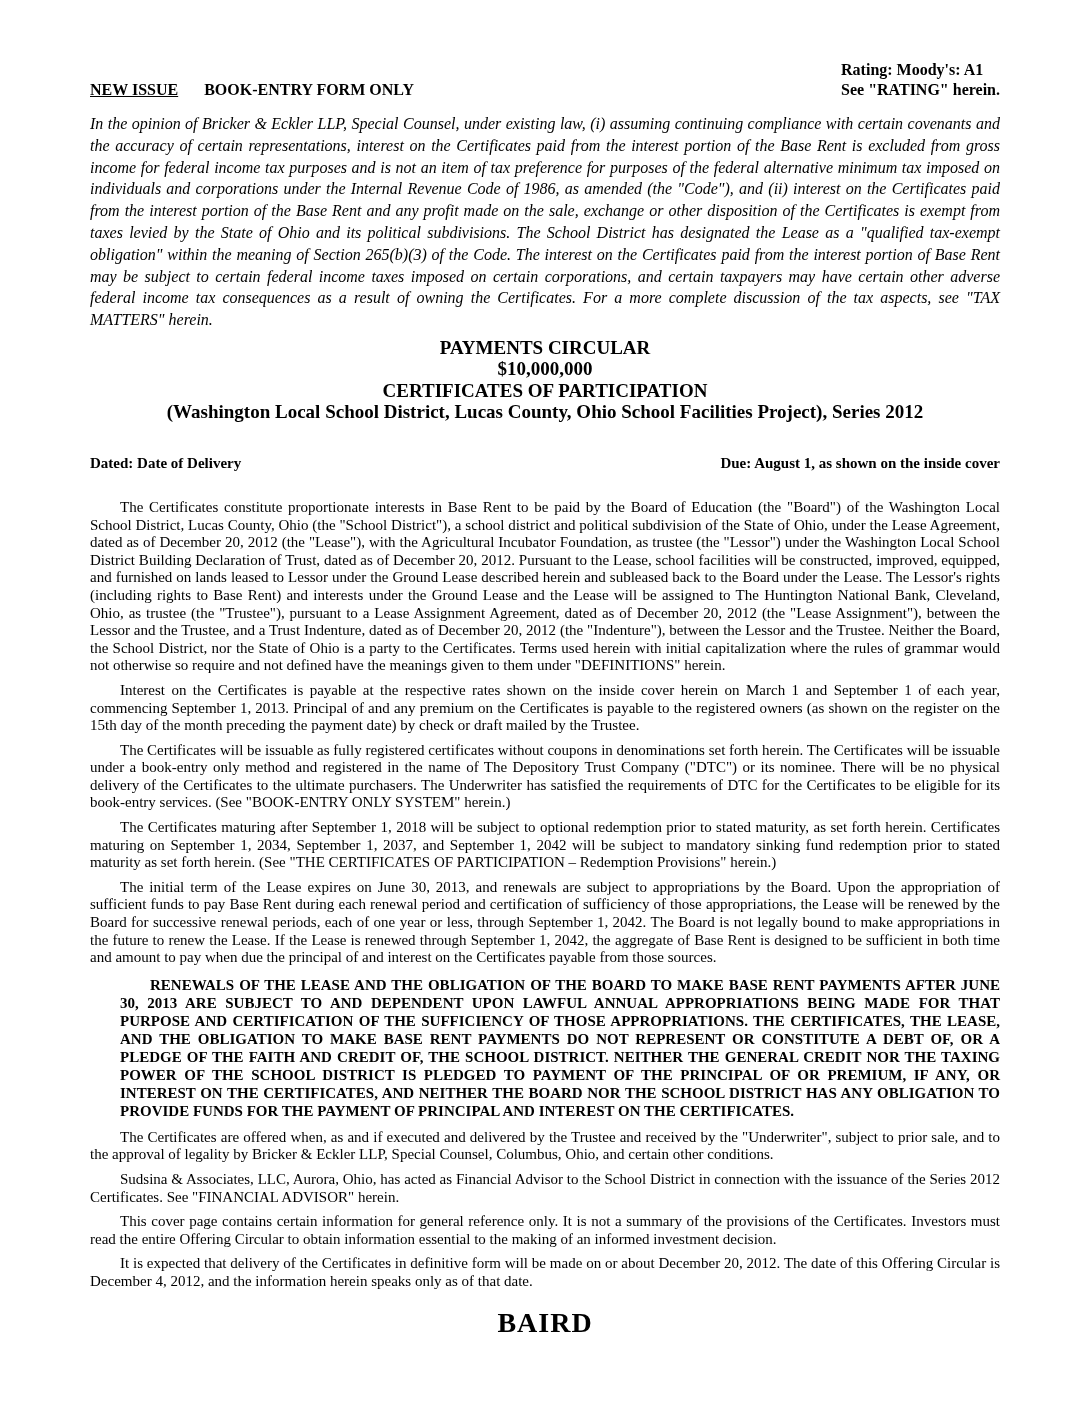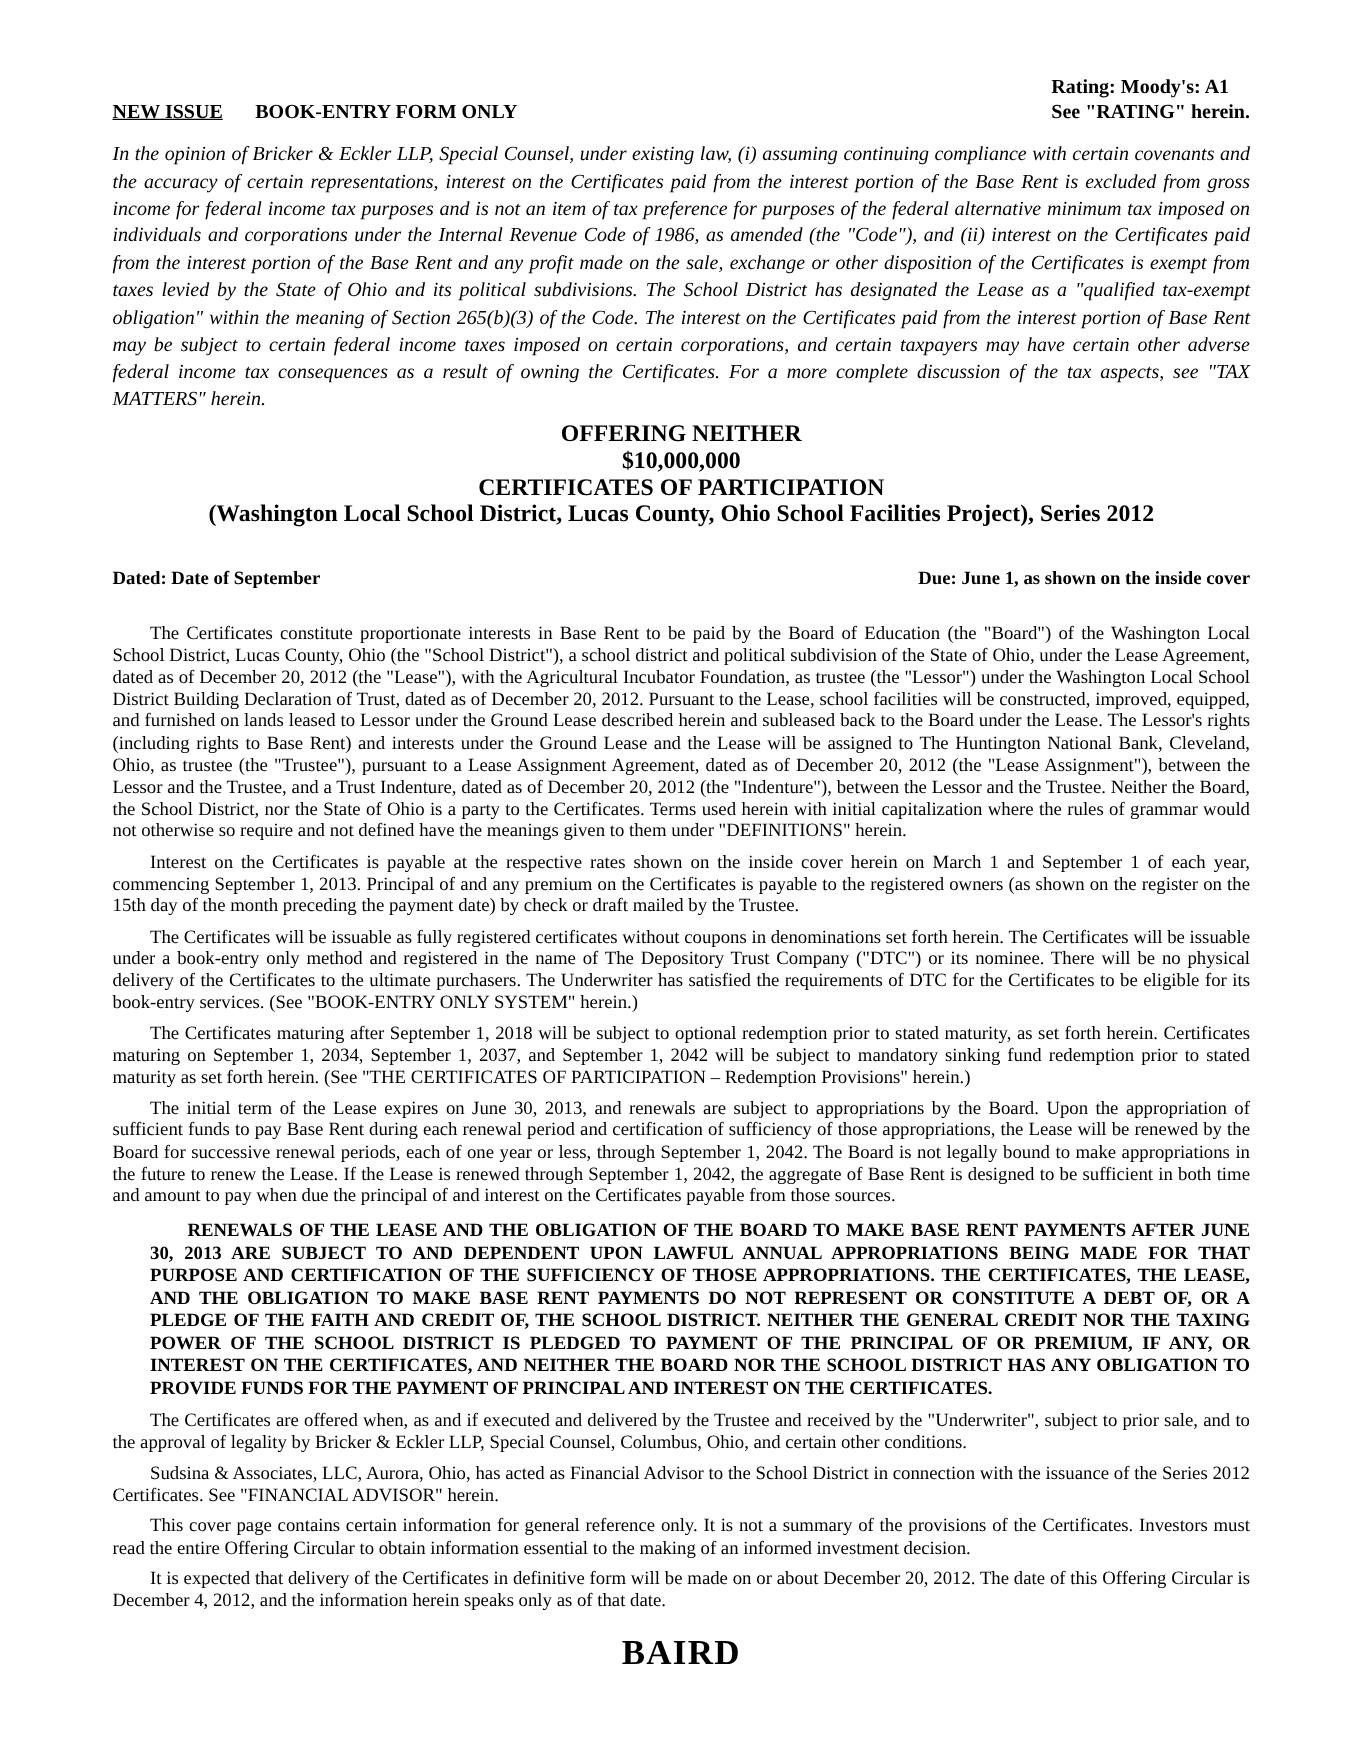--- a/index.html
+++ b/index.html
@@ -98,29 +98,29 @@
     </div>
     <div class="hdr-right">
       <div>Rating:  Moody's:  A1</div>
       <div>See "RATING" herein.</div>
     </div>
   </div>
 
   <p class="opinion">In the opinion of Bricker &amp; Eckler LLP, Special Counsel, under existing law, (i) assuming continuing compliance with certain covenants and the accuracy of certain representations, interest on the Certificates paid from the interest portion of the Base Rent is excluded from gross income for federal income tax purposes and is not an item of tax preference for purposes of the federal alternative minimum tax imposed on individuals and corporations under the Internal Revenue Code of 1986, as amended (the "Code"), and (ii) interest on the Certificates paid from the interest portion of the Base Rent and any profit made on the sale, exchange or other disposition of the Certificates is exempt from taxes levied by the State of Ohio and its political subdivisions.  The School District has designated the Lease as a "qualified tax-exempt obligation" within the meaning of Section 265(b)(3) of the Code.  The interest on the Certificates paid from the interest portion of Base Rent may be subject to certain federal income taxes imposed on certain corporations, and certain taxpayers may have certain other adverse federal income tax consequences as a result of owning the Certificates.  For a more complete discussion of the tax aspects, see "TAX MATTERS" herein.</p>
 
   <div class="title-block">
-    <div class="t-lg">OFFERING NEITHER</div>
+    <div class="t-lg">PAYMENTS CIRCULAR</div>
     <div class="t-lg">$10,000,000</div>
     <div class="t-lg">CERTIFICATES OF PARTICIPATION</div>
     <div class="t-lg">(Washington Local School District, Lucas County, Ohio School Facilities Project), Series 2012</div>
   </div>
 
   <div class="dated-row">
-    <div>Dated:  Date of September</div>
-    <div>Due:  June 1, as shown on the inside cover</div>
+    <div>Dated:  Date of Delivery</div>
+    <div>Due:  August 1, as shown on the inside cover</div>
   </div>
 
   <p class="body">The Certificates constitute proportionate interests in Base Rent to be paid by the Board of Education (the "Board") of the Washington Local School District, Lucas County, Ohio (the "School District"), a school district and political subdivision of the State of Ohio, under the Lease Agreement, dated as of December 20, 2012 (the "Lease"), with the Agricultural Incubator Foundation, as trustee (the "Lessor") under the Washington Local School District Building Declaration of Trust, dated as of December 20, 2012.  Pursuant to the Lease, school facilities will be constructed, improved, equipped, and furnished on lands leased to Lessor under the Ground Lease described herein and subleased back to the Board under the Lease.  The Lessor's rights (including rights to Base Rent) and interests under the Ground Lease and the Lease will be assigned to The Huntington National Bank, Cleveland, Ohio, as trustee (the "Trustee"), pursuant to a Lease Assignment Agreement, dated as of December 20, 2012 (the "Lease Assignment"), between the Lessor and the Trustee, and a Trust Indenture, dated as of December 20, 2012 (the "Indenture"), between the Lessor and the Trustee.  Neither the Board, the School District, nor the State of Ohio is a party to the Certificates.  Terms used herein with initial capitalization where the rules of grammar would not otherwise so require and not defined have the meanings given to them under "DEFINITIONS" herein.</p>
   <p class="body">Interest on the Certificates is payable at the respective rates shown on the inside cover herein on March 1 and September 1 of each year, commencing September 1, 2013.  Principal of and any premium on the Certificates is payable to the registered owners (as shown on the register on the 15th day of the month preceding the payment date) by check or draft mailed by the Trustee.</p>
   <p class="body">The Certificates will be issuable as fully registered certificates without coupons in denominations set forth herein.  The Certificates will be issuable under a book-entry only method and registered in the name of The Depository Trust Company ("DTC") or its nominee.  There will be no physical delivery of the Certificates to the ultimate purchasers.  The Underwriter has satisfied the requirements of DTC for the Certificates to be eligible for its book-entry services.  (See "BOOK-ENTRY ONLY SYSTEM" herein.)</p>
   <p class="body">The Certificates maturing after September 1, 2018 will be subject to optional redemption prior to stated maturity, as set forth herein.  Certificates maturing on September 1, 2034, September 1, 2037, and September 1, 2042 will be subject to mandatory sinking fund redemption prior to stated maturity as set forth herein. (See "THE CERTIFICATES OF PARTICIPATION – Redemption Provisions" herein.)</p>
   <p class="body">The initial term of the Lease expires on June 30, 2013, and renewals are subject to appropriations by the Board.  Upon the appropriation of sufficient funds to pay Base Rent during each renewal period and certification of sufficiency of those appropriations, the Lease will be renewed by the Board for successive renewal periods, each of one year or less, through September 1, 2042.  The Board is not legally bound to make appropriations in the future to renew the Lease.  If the Lease is renewed through September 1, 2042, the aggregate of Base Rent is designed to be sufficient in both time and amount to pay when due the principal of and interest on the Certificates payable from those sources.</p>
 
   <p class="body bold-notice">RENEWALS OF THE LEASE AND THE OBLIGATION OF THE BOARD TO MAKE BASE RENT PAYMENTS AFTER JUNE 30, 2013 ARE SUBJECT TO AND DEPENDENT UPON LAWFUL ANNUAL APPROPRIATIONS BEING MADE FOR THAT PURPOSE AND CERTIFICATION OF THE SUFFICIENCY OF THOSE APPROPRIATIONS.  THE CERTIFICATES, THE LEASE, AND THE OBLIGATION TO MAKE BASE RENT PAYMENTS DO NOT REPRESENT OR CONSTITUTE A DEBT OF, OR A PLEDGE OF THE FAITH AND CREDIT OF, THE SCHOOL DISTRICT.  NEITHER THE GENERAL CREDIT NOR THE TAXING POWER OF THE SCHOOL DISTRICT IS PLEDGED TO PAYMENT OF THE PRINCIPAL OF OR PREMIUM, IF ANY, OR INTEREST ON THE CERTIFICATES, AND NEITHER THE BOARD NOR THE SCHOOL DISTRICT HAS ANY OBLIGATION TO PROVIDE FUNDS FOR THE PAYMENT OF PRINCIPAL AND INTEREST ON THE CERTIFICATES.</p>
 

